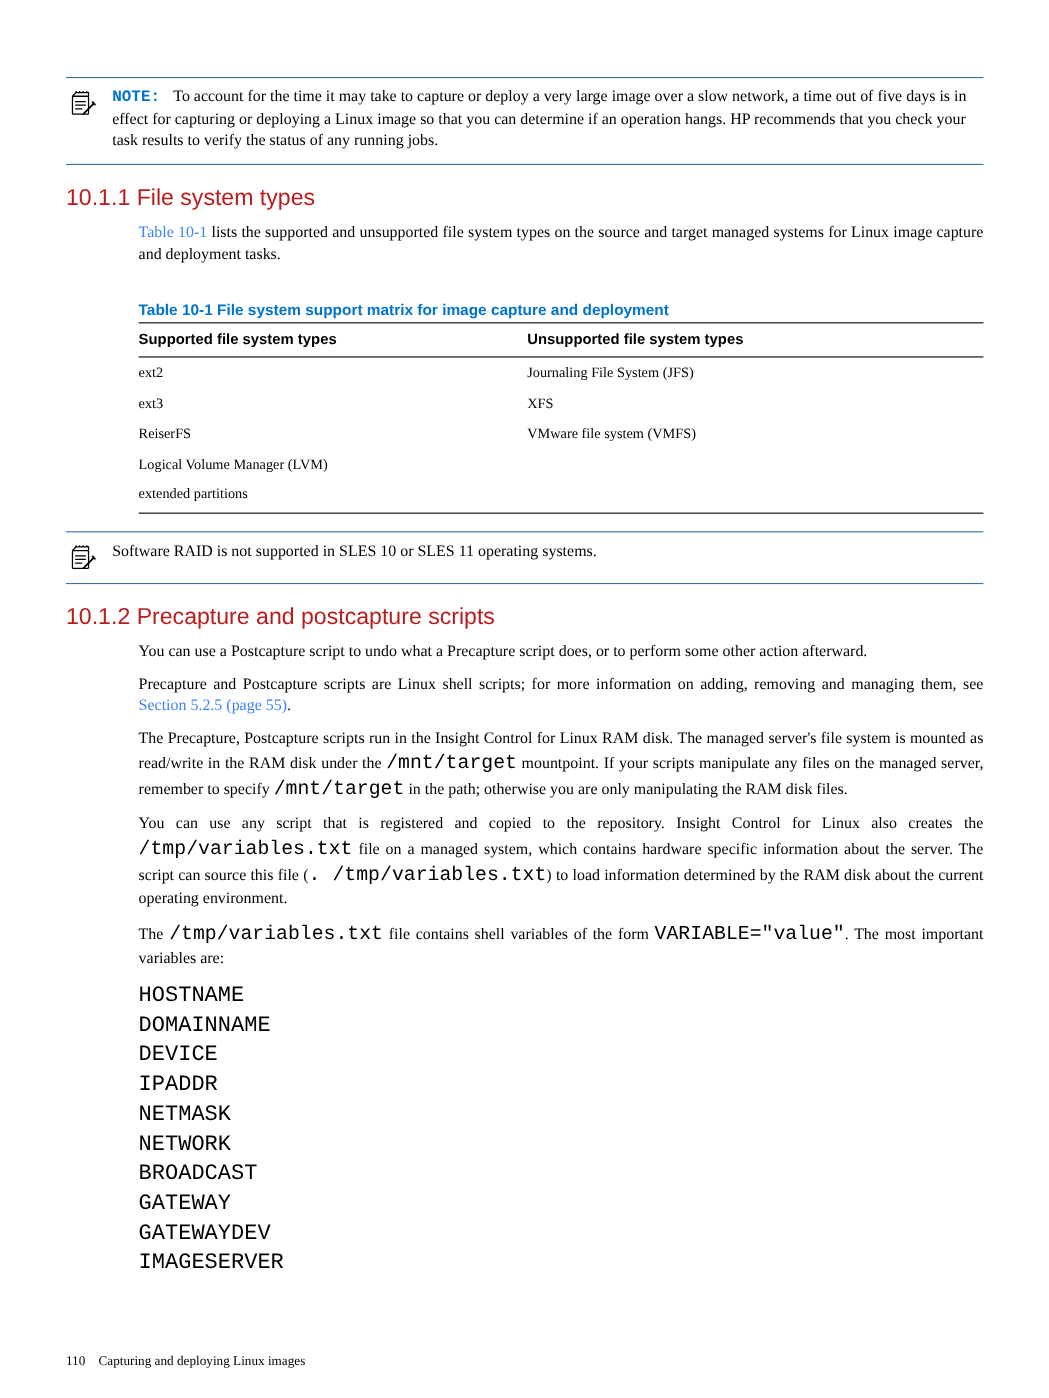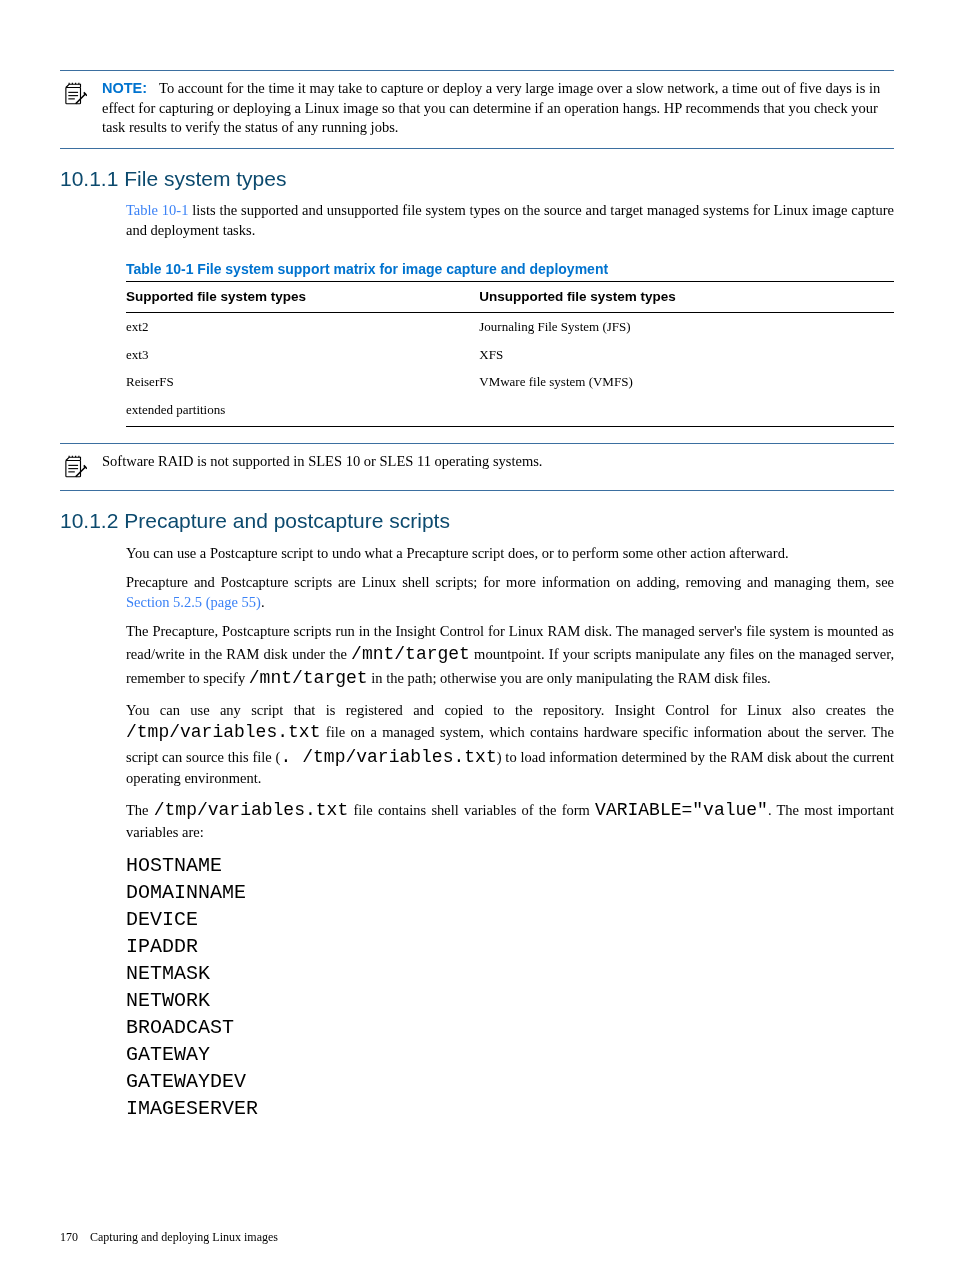--- a/index.html
+++ b/index.html
@@ -31,49 +31,49 @@
     flex: 0 0 28px;
     display: flex;
     align-items: flex-start;
     justify-content: center;
     padding-top: 2px;
   }
   .note-icon svg { width: 26px; height: 26px; }
   .note-body { flex: 1; }
   .note-label {
     color: #0073cf;
-    font-family: Liberation Sans, sans-serif;
+    font-family: Liberation Mono, monospace;
     font-weight: bold;
     font-size: 14.5px;
     margin-right: 12px;
   }
   h2.section-heading {
     font-family: Arial, Helvetica, sans-serif;
-    color: #0c4a6e;
+    color: #b91c1c;
     font-weight: normal;
     font-size: 21px;
     margin: 14px 0 8px 0;
   }
   .body-text {
     margin: 0 0 10px 0;
     text-align: justify;
   }
   .indent {
     margin-left: 66px;
   }
   a.cross-ref {
     color: #3b82f6;
     text-decoration: none;
   }
   .table-caption {
     font-family: Arial, Helvetica, sans-serif;
     color: #0073cf;
     font-weight: bold;
     font-size: 14px;
-    margin: 20px 0 2px 0;
+    margin: 31px 0 2px 0;
   }
   table.fs-table {
     width: 100%;
     border-collapse: collapse;
     margin-bottom: 16px;
   }
   table.fs-table th {
     text-align: left;
     font-family: Arial, Helvetica, sans-serif;
     font-weight: bold;
@@ -148,20 +148,24 @@
             <td>ext2</td>
             <td>Journaling File System (JFS)</td>
           </tr>
         <tr>
             <td>ext3</td>
             <td>XFS</td>
           </tr>
         <tr>
             <td>ReiserFS</td>
             <td>VMware file system (VMFS)</td>
+          </tr>
+        <tr>
+            <td>Logical Volume Manager (LVM)</td>
+            <td></td>
           </tr>
         <tr>
             <td>extended partitions</td>
             <td></td>
           </tr>
       </tbody>
     </table>
   </div>
 
   <div class="note-block">
@@ -196,16 +200,16 @@
 IPADDR
 NETMASK
 NETWORK
 BROADCAST
 GATEWAY
 GATEWAYDEV
 IMAGESERVER</div>
   </div>
 
   <div class="footer">
-    <span class="pnum">170</span><span>Capturing and deploying Linux images</span>
+    <span class="pnum">110</span><span>Capturing and deploying Linux images</span>
   </div>
 
 </div>
 
 </body></html>

